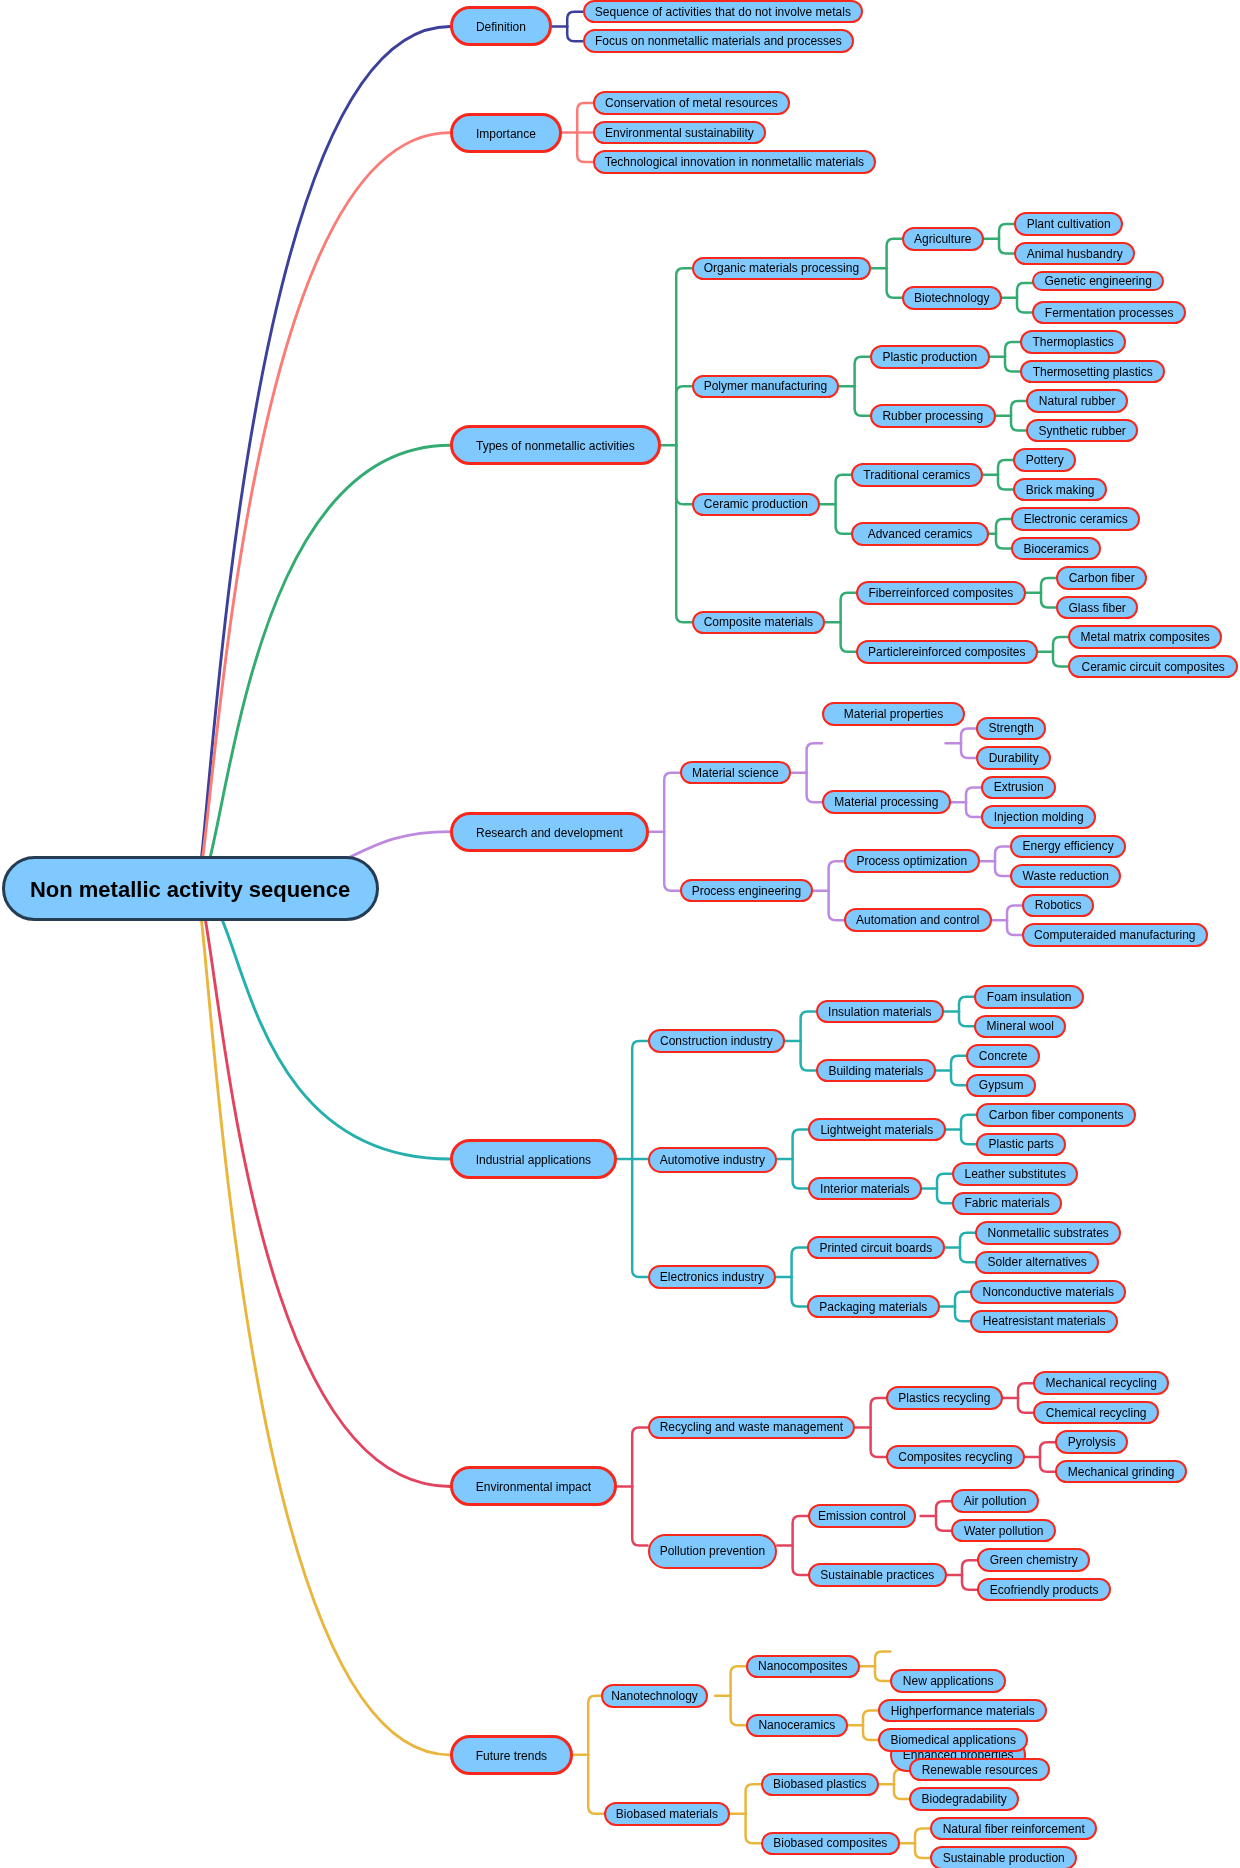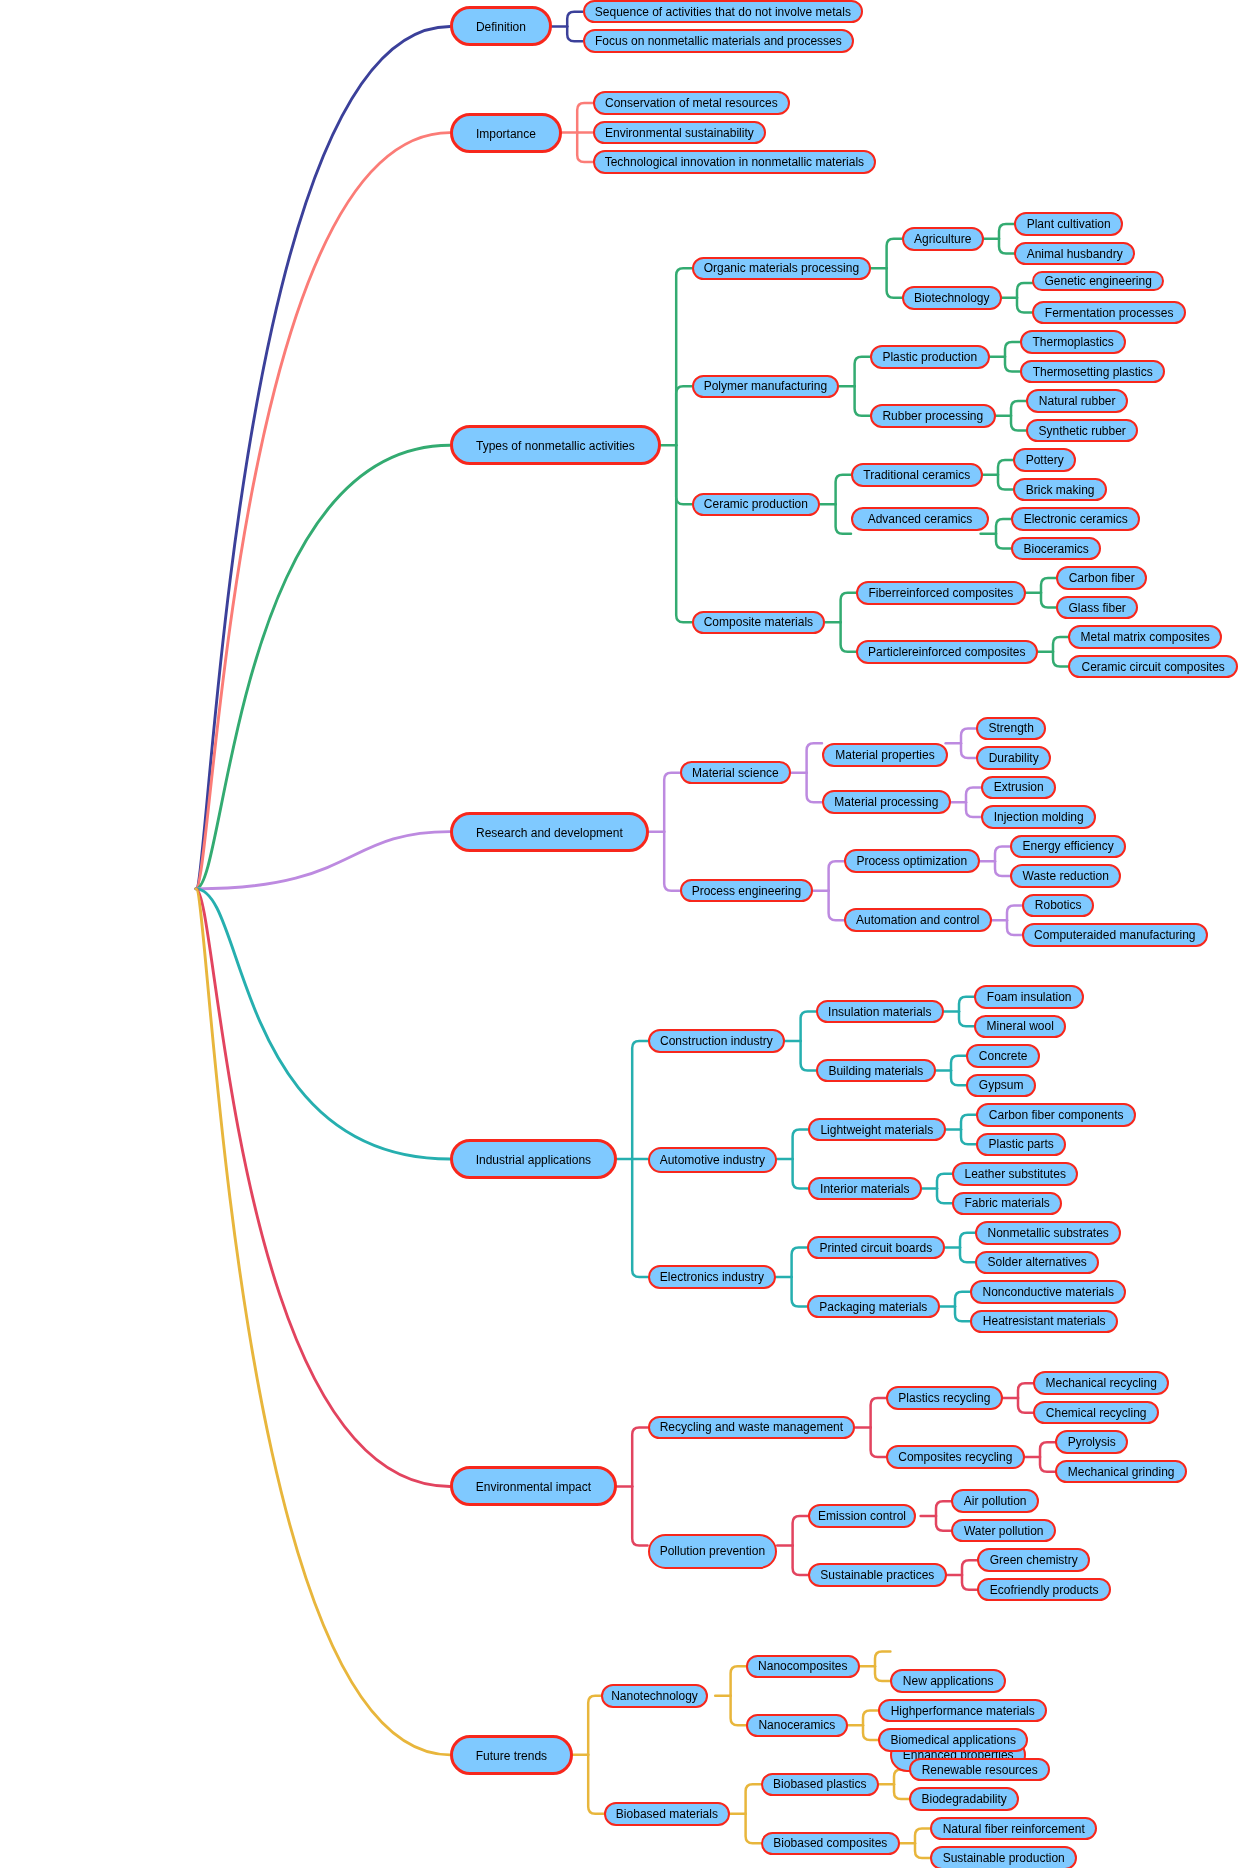--- a/index.html
+++ b/index.html
@@ -166,20 +166,23 @@
    <path d="M 730.2 1813.85 L 745.6 1813.85" fill="none" stroke="#E8B63C" stroke-width="2.5" stroke-linecap="round" stroke-linejoin="round"></path>
    <path d="M 745.6 1813.85 L 745.6 1791.35 Q 745.6 1784.35 752.6 1784.35 L 761 1784.35" fill="none" stroke="#E8B63C" stroke-width="2.5" stroke-linecap="round" stroke-linejoin="round"></path>
    <path d="M 878.6 1784.35 L 894 1784.35" fill="none" stroke="#E8B63C" stroke-width="2.5" stroke-linecap="round" stroke-linejoin="round"></path>
    <path d="M 894 1784.35 L 894 1776.6 Q 894 1769.6 901 1769.6 L 909.4 1769.6" fill="none" stroke="#E8B63C" stroke-width="2.5" stroke-linecap="round" stroke-linejoin="round"></path>
    <path d="M 894 1784.35 L 894 1792.1 Q 894 1799.1 901 1799.1 L 909.4 1799.1" fill="none" stroke="#E8B63C" stroke-width="2.5" stroke-linecap="round" stroke-linejoin="round"></path>
    <path d="M 745.6 1813.85 L 745.6 1836.35 Q 745.6 1843.35 752.6 1843.35 L 761 1843.35" fill="none" stroke="#E8B63C" stroke-width="2.5" stroke-linecap="round" stroke-linejoin="round"></path>
    <path d="M 899.6 1843.35 L 915 1843.35" fill="none" stroke="#E8B63C" stroke-width="2.5" stroke-linecap="round" stroke-linejoin="round"></path>
    <path d="M 915 1843.35 L 915 1835.6 Q 915 1828.6 922 1828.6 L 930.4 1828.6" fill="none" stroke="#E8B63C" stroke-width="2.5" stroke-linecap="round" stroke-linejoin="round"></path>
    <path d="M 915 1843.35 L 915 1851.1 Q 915 1858.1 922 1858.1 L 930.4 1858.1" fill="none" stroke="#E8B63C" stroke-width="2.5" stroke-linecap="round" stroke-linejoin="round"></path>
   </svg>
+  <div class="node n-root" style="left:1.6px;top:856.45px;width:377px;height:64.8px">
+      <span class="label">Non metallic activity sequence</span>
+    </div>
   <div class="node n-l1" style="left:450px;top:6.45px;width:101.8px;height:40px">
       <span class="label">Definition</span>
     </div>
   <div class="node n-deep" style="left:582.6px;top:-0.05px;width:280.6px;height:23.5px">
       <span class="label">Sequence of activities that do not involve metals</span>
     </div>
   <div class="node n-deep" style="left:582.6px;top:29.45px;width:271.6px;height:23.5px">
       <span class="label">Focus on nonmetallic materials and processes</span>
     </div>
   <div class="node n-l1" style="left:450px;top:112.6px;width:111.8px;height:40px">
@@ -244,21 +247,21 @@
     </div>
   <div class="node n-deep" style="left:851px;top:463px;width:131.6px;height:23.5px">
       <span class="label">Traditional ceramics</span>
     </div>
   <div class="node n-deep" style="left:1013.4px;top:448.25px;width:62.6px;height:23.5px">
       <span class="label">Pottery</span>
     </div>
   <div class="node n-deep" style="left:1013.4px;top:477.75px;width:93.6px;height:23.5px">
       <span class="label">Brick making</span>
     </div>
-  <div class="node n-deep" style="left:851px;top:507px;width:138px;height:23.5px">
+  <div class="node n-deep" style="left:851px;top:522px;width:138px;height:23.5px">
       <span class="label">Advanced ceramics</span>
     </div>
   <div class="node n-deep" style="left:1011.4px;top:507.25px;width:128.6px;height:23.5px">
       <span class="label">Electronic ceramics</span>
     </div>
   <div class="node n-deep" style="left:1011.4px;top:536.75px;width:89.6px;height:23.5px">
       <span class="label">Bioceramics</span>
     </div>
   <div class="node n-deep" style="left:691.6px;top:610.5px;width:133.6px;height:23.5px">
       <span class="label">Composite materials</span>
@@ -280,21 +283,21 @@
     </div>
   <div class="node n-deep" style="left:1068.4px;top:654.75px;width:169.6px;height:23.5px">
       <span class="label">Ceramic circuit composites</span>
     </div>
   <div class="node n-l1" style="left:450px;top:811.65px;width:198.8px;height:40px">
       <span class="label">Research and development</span>
     </div>
   <div class="node n-deep" style="left:679.6px;top:760.9px;width:111.6px;height:23.5px">
       <span class="label">Material science</span>
     </div>
-  <div class="node n-deep" style="left:822px;top:743px;width:126px;height:23.5px">
+  <div class="node n-deep" style="left:822px;top:702px;width:143px;height:23.5px">
       <span class="label">Material properties</span>
     </div>
   <div class="node n-deep" style="left:976.4px;top:716.65px;width:69.6px;height:23.5px">
       <span class="label">Strength</span>
     </div>
   <div class="node n-deep" style="left:976.4px;top:746.15px;width:74.6px;height:23.5px">
       <span class="label">Durability</span>
     </div>
   <div class="node n-deep" style="left:822px;top:790.4px;width:128.6px;height:23.5px">
       <span class="label">Material processing</span>

